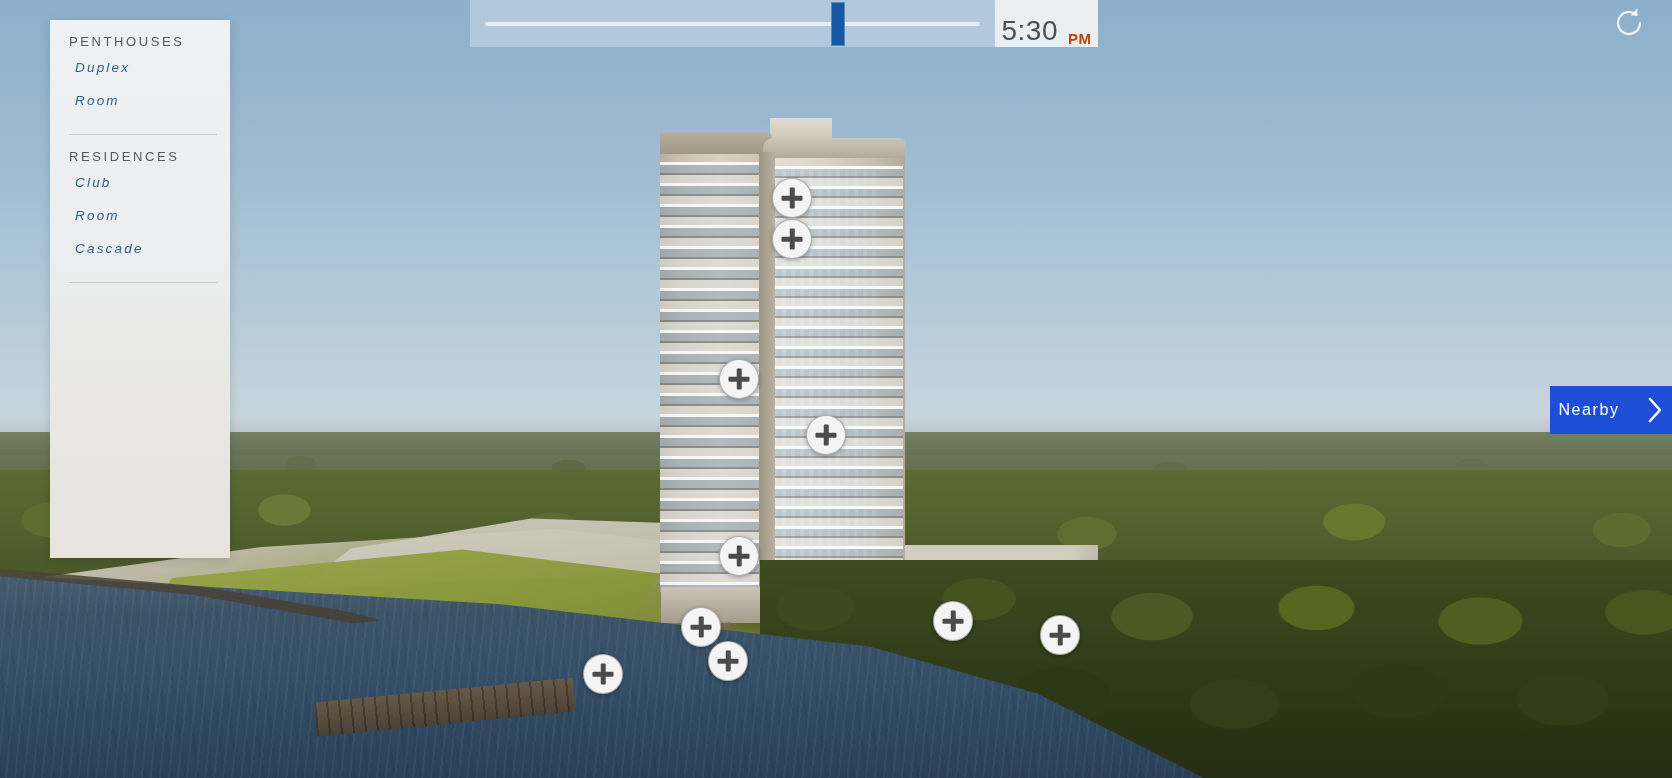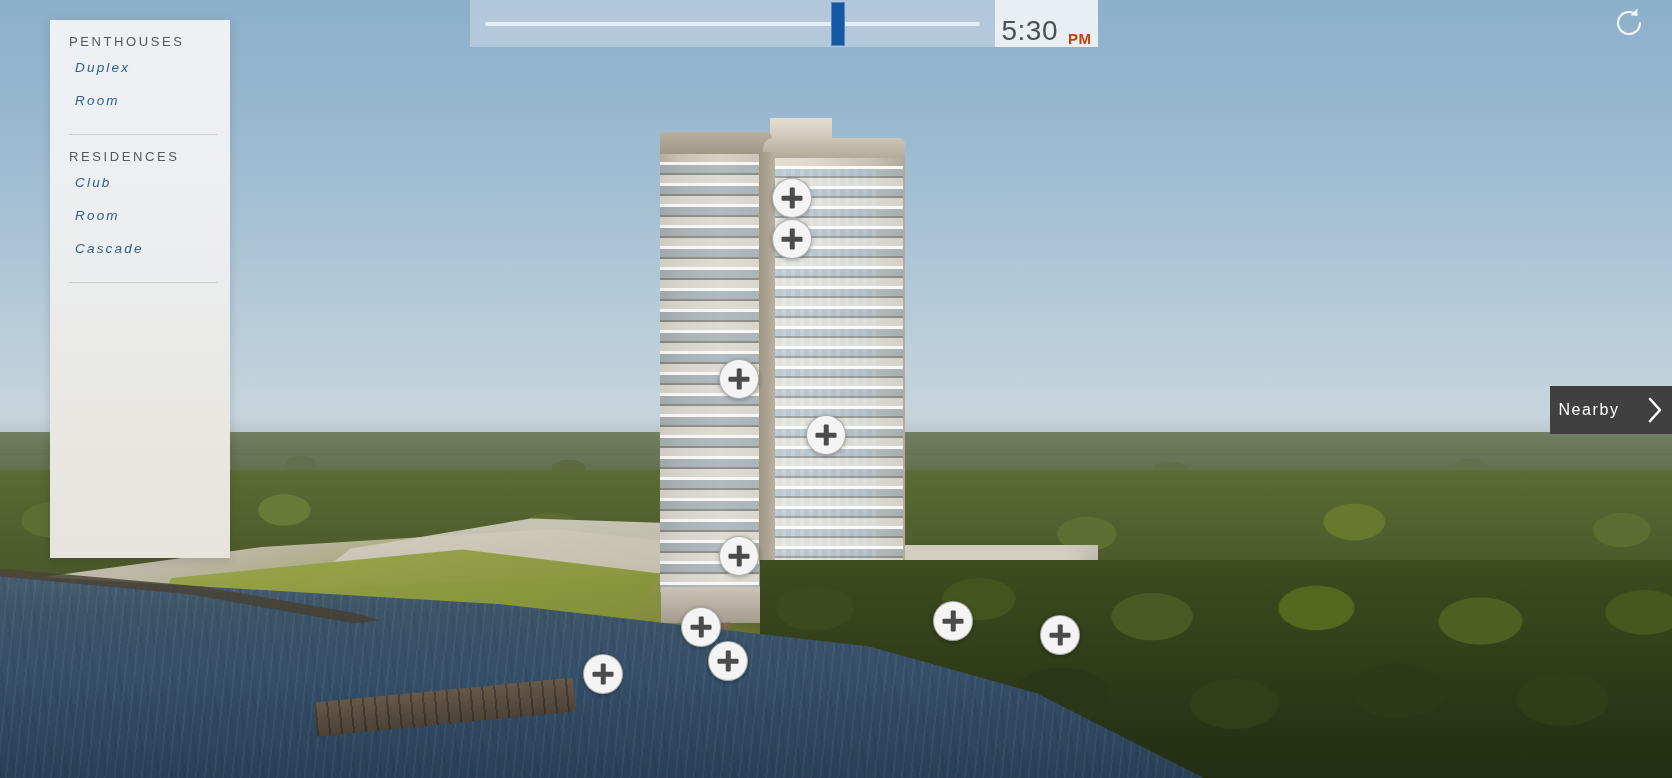--- a/index.html
+++ b/index.html
@@ -337,21 +337,21 @@
   
   .refresh-btn {
     position:absolute; right: 26px; top: 6px;
     width: 34px; height: 34px; cursor: pointer;
   }
 
   
   .nearby-btn {
     position: absolute; right: 0; top: 386px;
     width: 122px; height: 48px;
-    background: #404040;
+    background: #1d4ed8;
     display: flex; align-items: center; justify-content: center;
     gap: 27px;
     cursor: pointer;
   }
   .nearby-label {
     color: #fff; font-size: 16px; letter-spacing: 1.6px;
   }
 </style>
 </head>
 <body>

